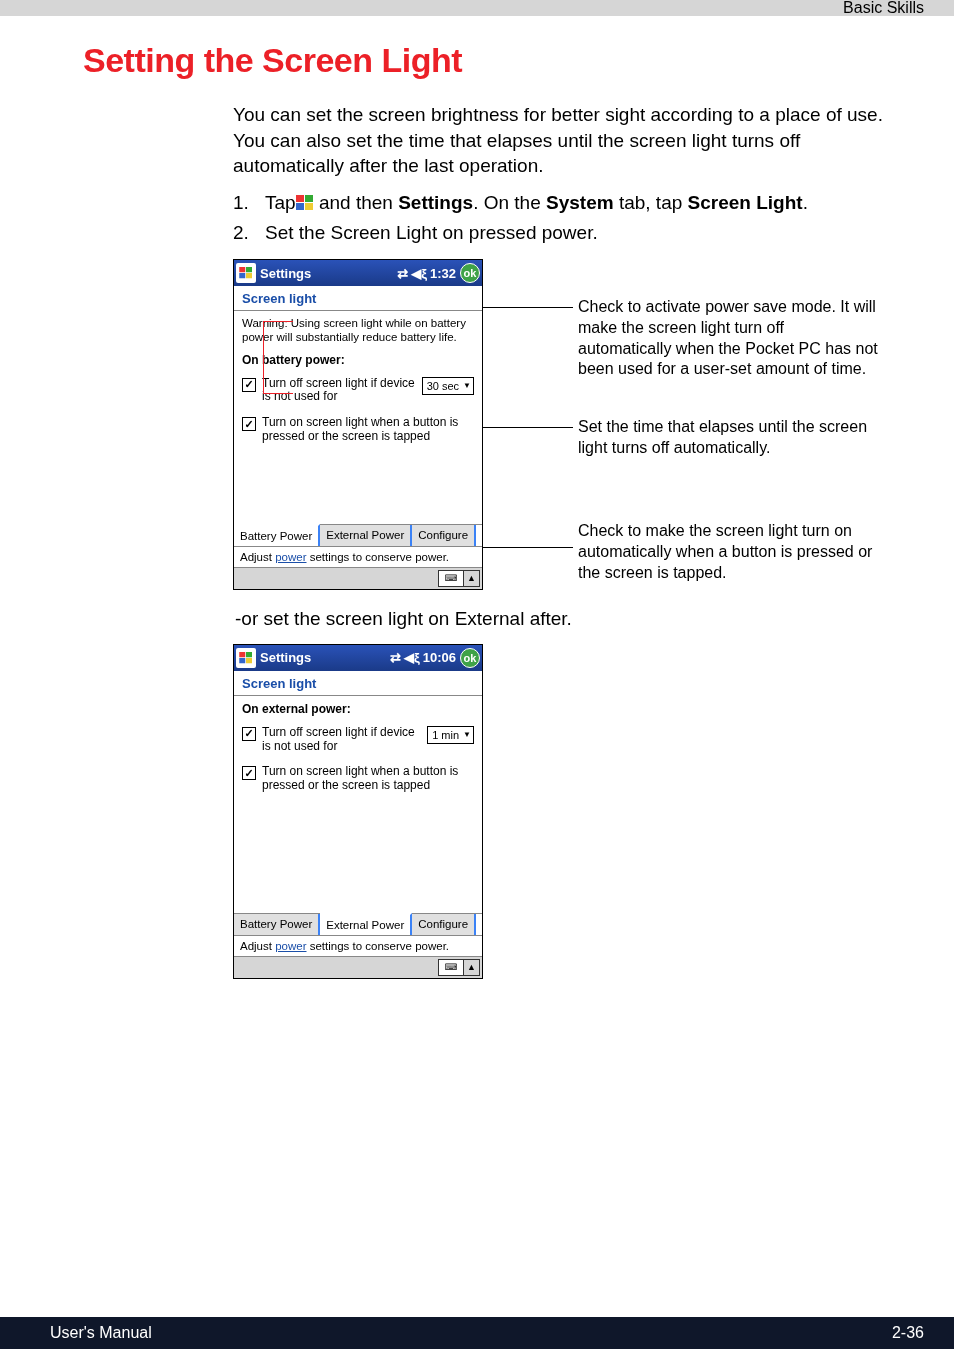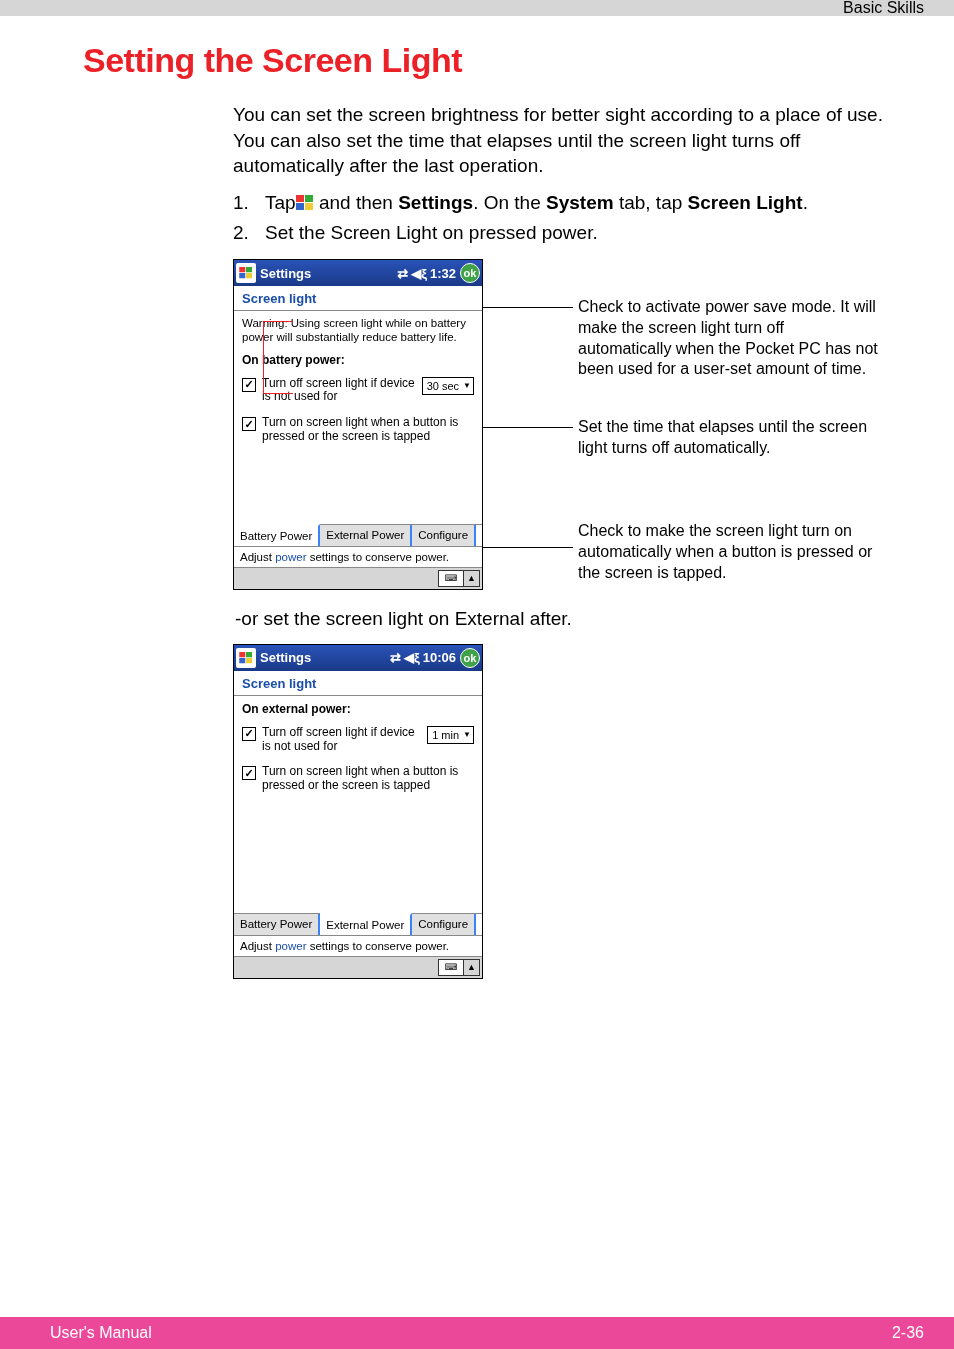--- a/index.html
+++ b/index.html
@@ -146,21 +146,21 @@
     padding: 4px 6px;
     border-right: 2px solid #3b82f6;
     background: #e0e0e0;
   }
   .tab.active { background: #fff; border-top: 2px solid #fff; margin-top:-1px;}
   .adjust-row {
     padding: 4px 6px;
     font-size: 11.5px;
     border-top: 1px solid #888;
   }
-  .link { color: #1a4ea8; }
+  .link { color: #1a4ea8; text-decoration: underline; }
   .sip-bar {
     height: 22px;
     border-top: 1px solid #888;
     display: flex; justify-content: flex-end; align-items:center;
     padding-right: 2px;
     background: #d6d6d6;
   }
   .kbd-ico {
     width: 26px; height: 17px;
     border: 1px solid #333;
@@ -193,21 +193,21 @@
     background: #000;
   }
   .between-text {
     font-size: 19px;
     margin: 2px 0 14px 2px;
   }
   .footer {
     position: absolute;
     bottom: 0; left: 0; right: 0;
     height: 32px;
-    background: #ec4899;
+    background: #0f172a;
     color: #fff;
     display: flex; justify-content: space-between; align-items:center;
     padding: 0 30px 0 50px;
     font-size: 16px;
   }
   .red-callout-v {
     position:absolute;
     width:1px;
     background:#ec2027;
   }

